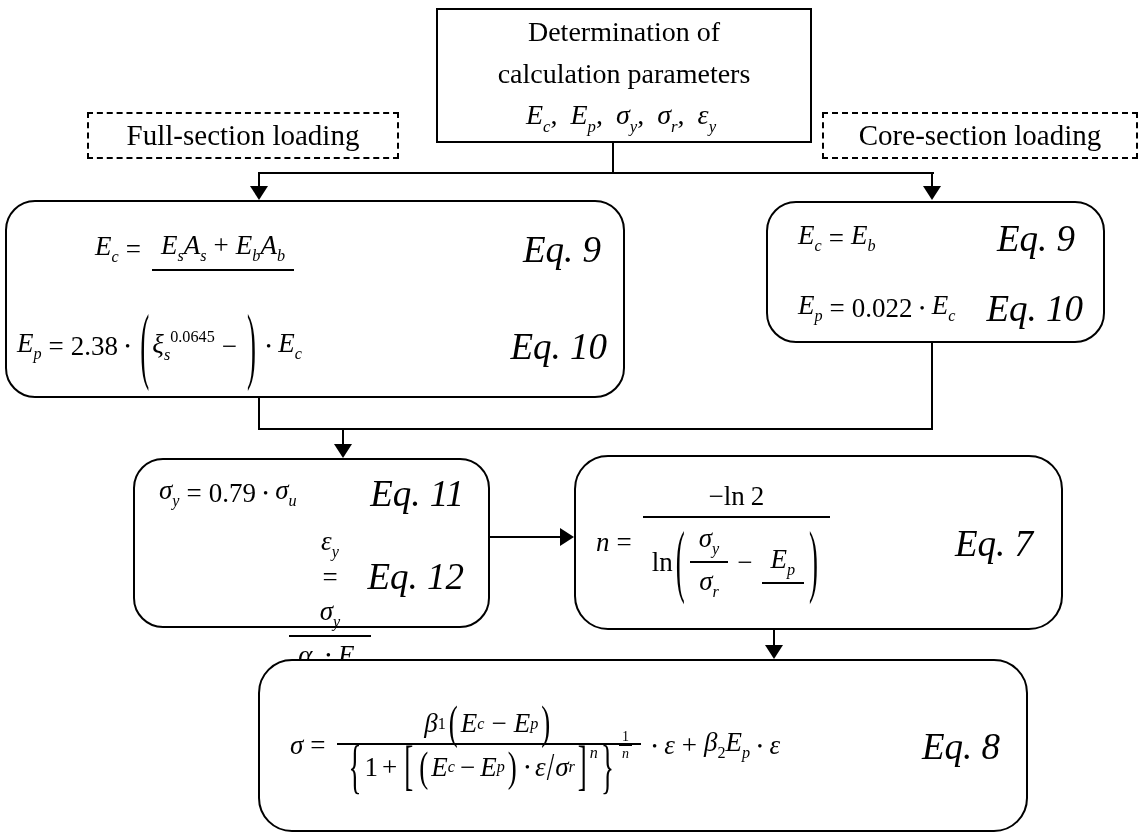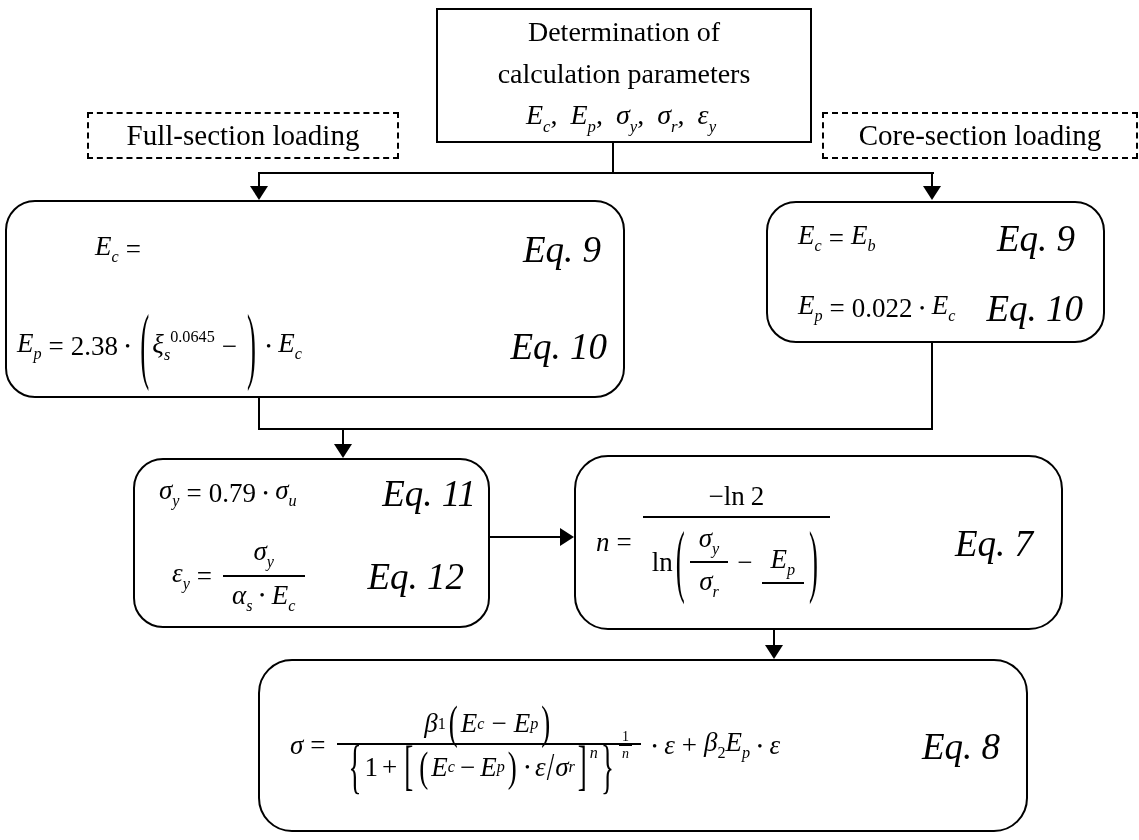--- a/index.html
+++ b/index.html
@@ -93,20 +93,23 @@
   </div>
   <div class="dashedbox" style="left:822px;top:112px;width:316px;height:47px;">
     <span>Core-section loading</span>
   </div>
 
   <div class="box round math" style="left:5px;top:200px;width:620px;height:198px;">
     <div class="eqrow" style="height:94px;padding-left:88px;">
       <span class="seg"><span>E</span><span class="sb">c</span></span>
       <span class="op">=</span>
       <span class="frac">
+        <span class="fnum">
+          <span>E</span><span class="sb">s</span><span>A</span><span class="sb">s</span><span class="op">+</span><span>E</span><span class="sb">b</span><span>A</span><span class="sb">b</span>
+        </span>
       </span>
       <span class="eqlabel" style="right:22px;">Eq. 9</span>
     </div>
     <div class="eqrow" style="height:100px;padding-left:10px;">
       <span class="seg"><span>E</span><span class="sb">p</span></span>
       <span class="op">=</span>
       <span class="u">2.38</span>
       <span class="dot">⋅</span>
       <span class="big" style="--s:3.1;">(</span>
       <span class="seg"><span>ξ</span><span class="sb">s</span><span class="sp u">0.0645</span></span>
@@ -135,23 +138,23 @@
     </div>
   </div>
 
   <div class="box round math" style="left:133px;top:458px;width:357px;height:170px;">
     <div class="eqrow" style="height:66px;padding-left:24px;">
       <span class="seg"><span>σ</span><span class="sb">y</span></span>
       <span class="op">=</span>
       <span class="u">0.79</span>
       <span class="dot">⋅</span>
       <span class="seg"><span>σ</span><span class="sb">u</span></span>
-      <span class="eqlabel" style="right:12px;">Eq. 11</span>
-    </div>
-    <div class="eqrow" style="height:100px;padding-left:37px;">
+      <span class="eqlabel" style="right:24px;">Eq. 11</span>
+    </div>
+    <div class="eqrow" style="height:100px;padding-left:37px;flex-direction:column;">
       <span class="seg"><span>ε</span><span class="sb">y</span></span>
       <span class="op">=</span>
       <span class="frac">
         <span class="fnum"><span>σ</span><span class="sb">y</span></span>
         <span class="fden"><span>α</span><span class="sb">s</span><span class="dot">⋅</span><span>E</span><span class="sb">c</span></span>
       </span>
       <span class="eqlabel" style="right:24px;">Eq. 12</span>
     </div>
   </div>
 

